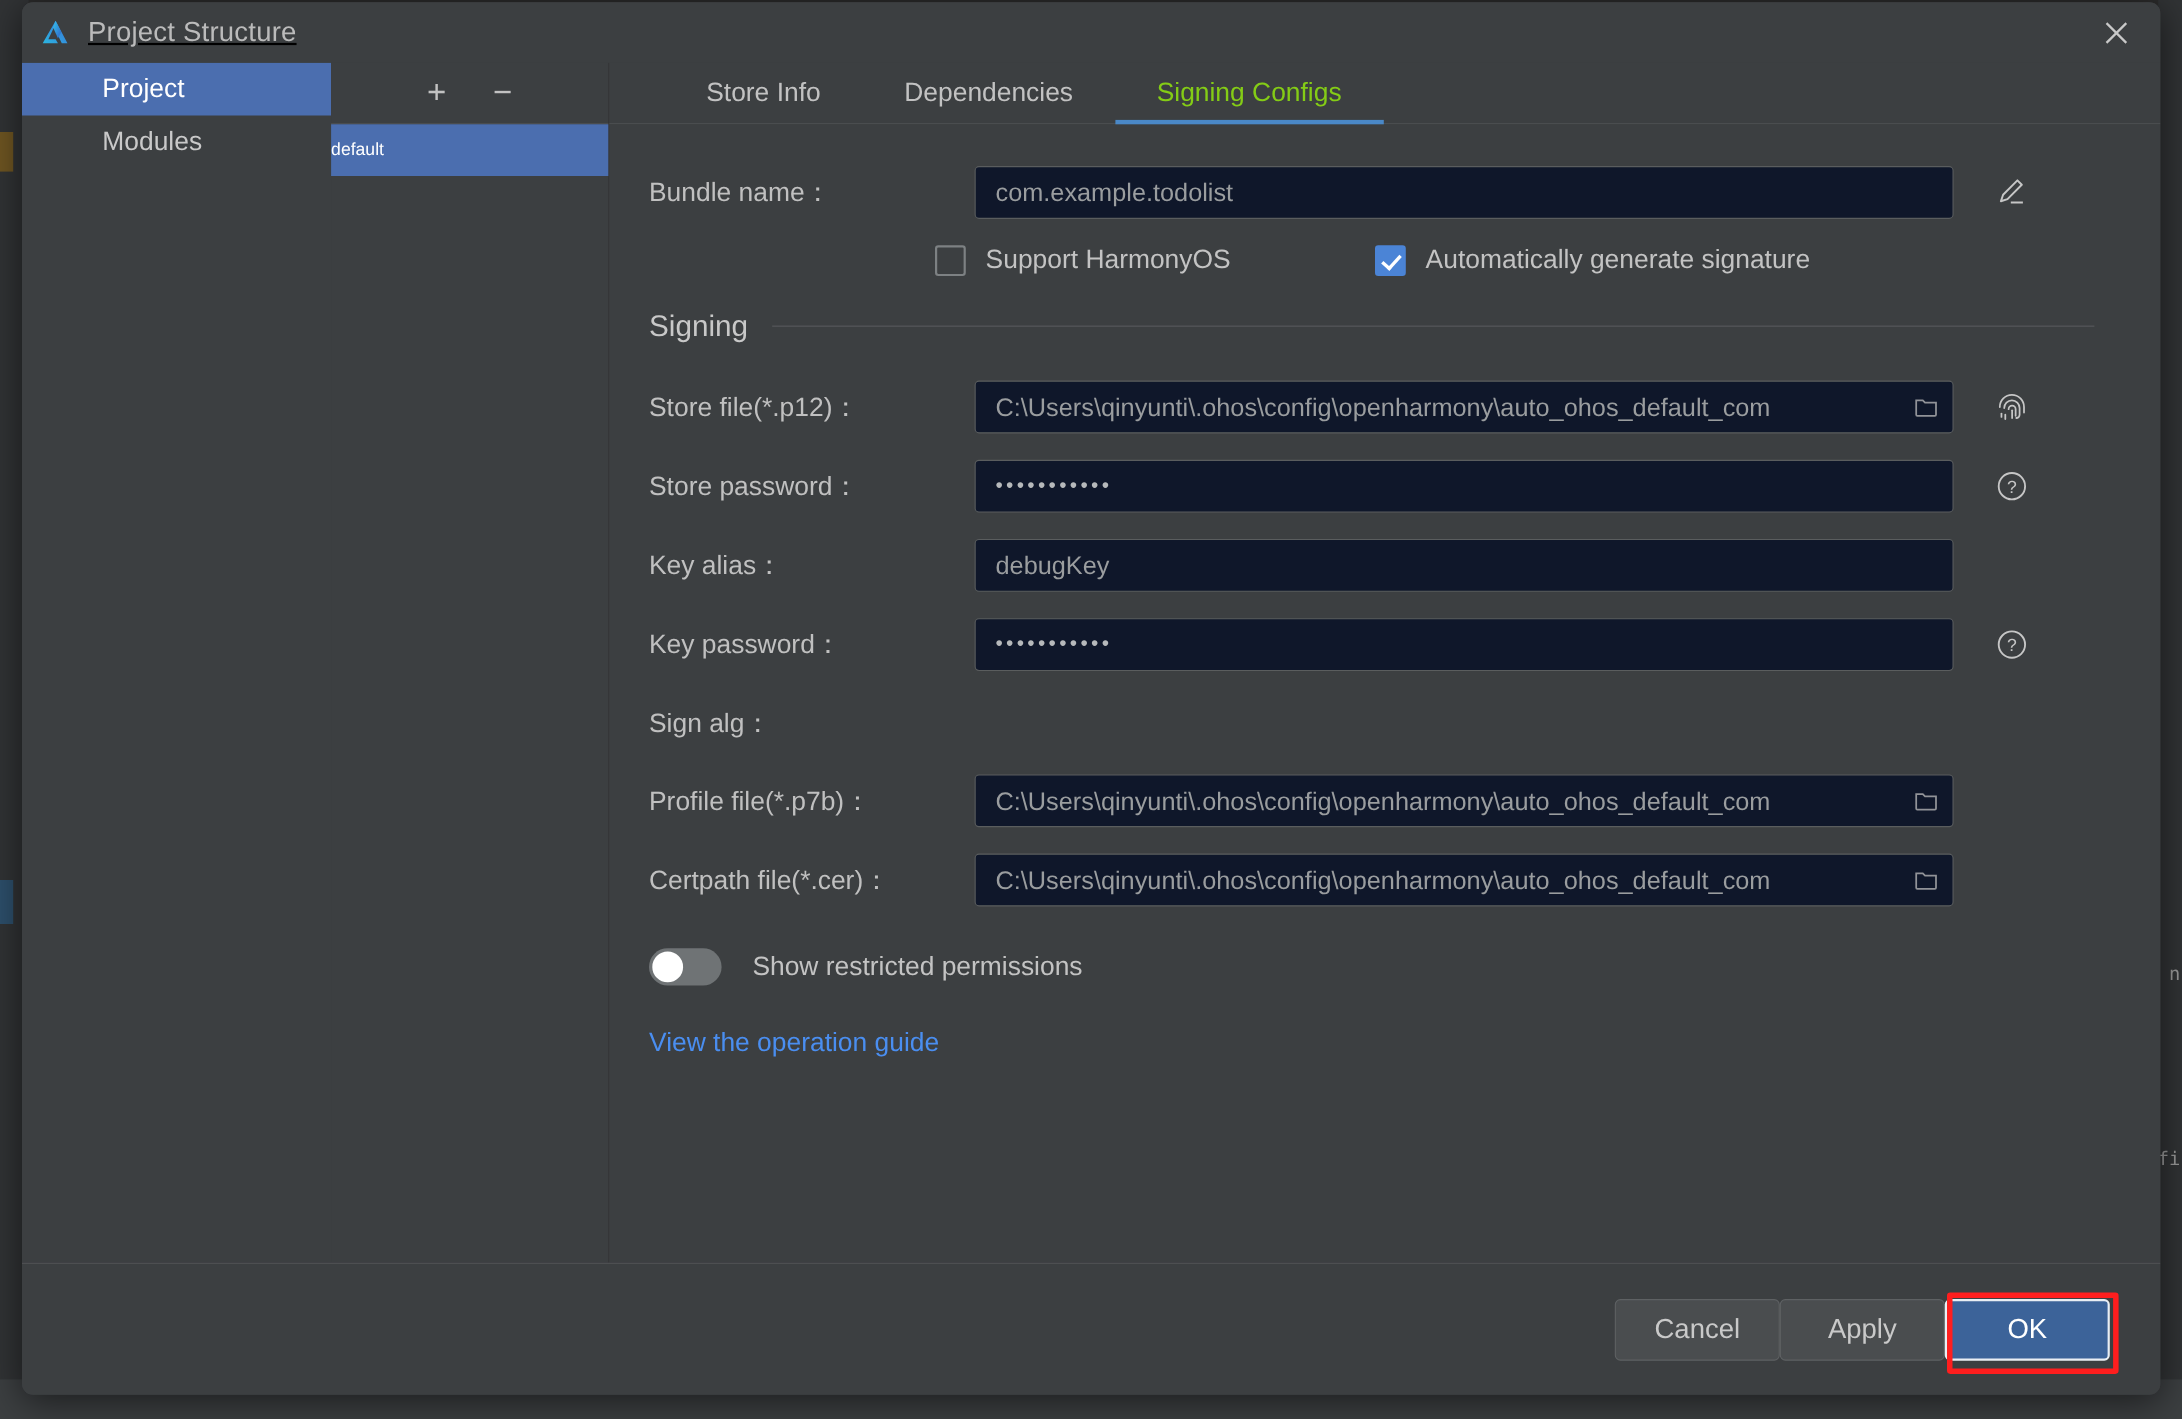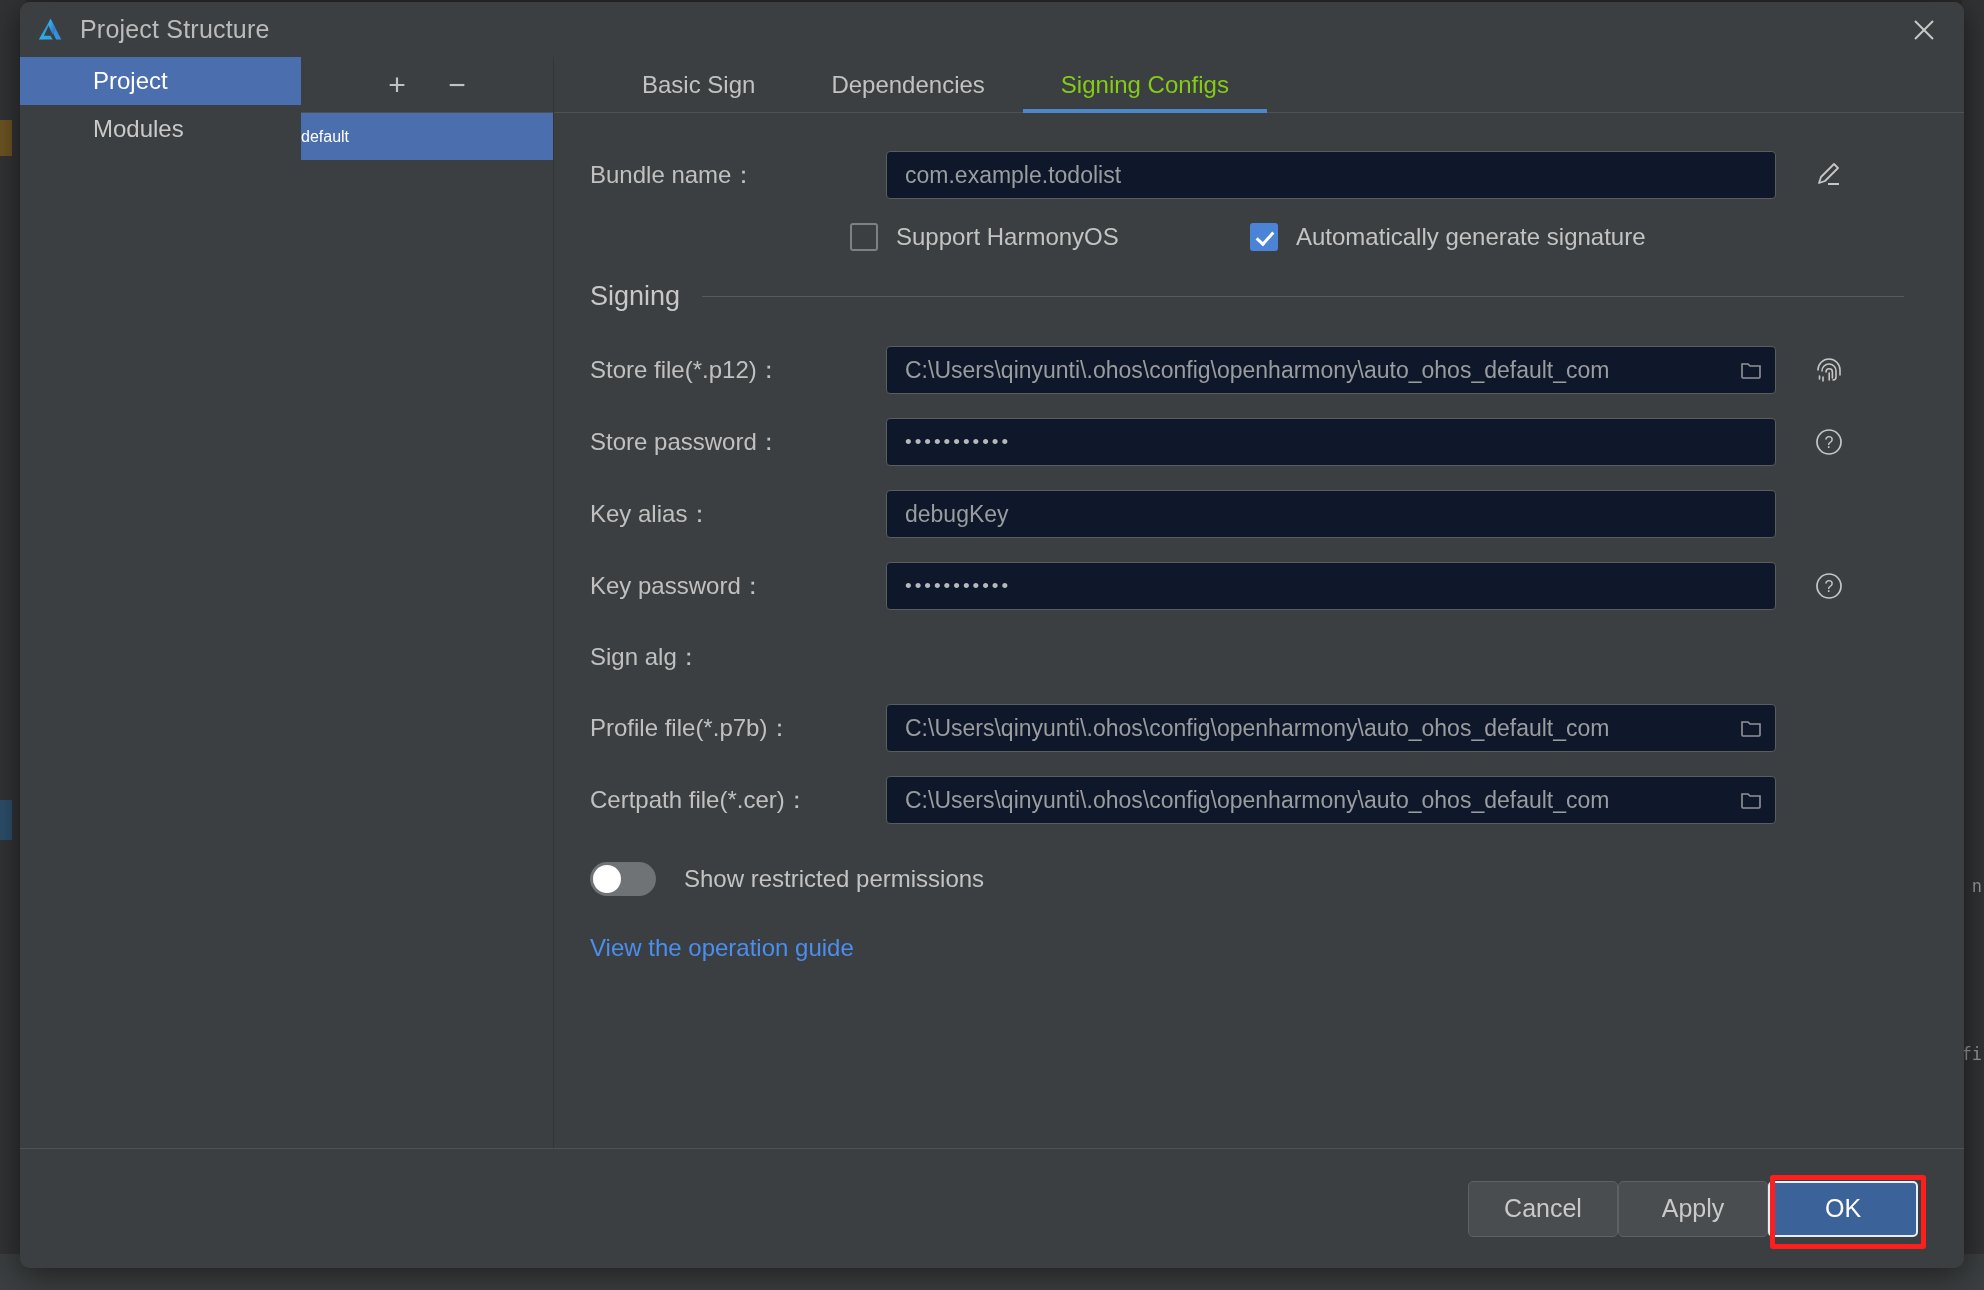--- a/index.html
+++ b/index.html
@@ -66,20 +66,21 @@
   }
 
   
   #titlebar {
     height: 55px;
     background: #3c3f41;
     display: flex; align-items: center;
     padding: 0 16px 0 16px;
     flex: 0 0 auto;
     position: relative;
+    text-decoration: underline;
   }
   #app-logo { width: 30px; height: 30px; margin-right: 14px; flex: 0 0 auto; }
   #dialog-title {
     color: #bbbbbb; font-size: 25px; letter-spacing: .2px;
   }
   #close-button {
     position: absolute; right: 18px; top: 6px;
     width: 44px; height: 44px;
     display: flex; align-items: center; justify-content: center;
     color: #c9c9c9; cursor: pointer; border-radius: 4px;
@@ -363,21 +364,21 @@
       </div>
       <div class="config-item selected">
         <span>default</span>
       </div>
     </div>
 
     <div id="content-col">
 
       <div id="tabbar">
         <div class="tab">
-          <span>Basic Sign</span>
+          <span>Store Info</span>
         </div>
         <div class="tab">
           <span>Dependencies</span>
         </div>
         <div class="tab active">
           <span>Signing Configs</span>
         </div>
       </div>
 
       <div id="form-area">

